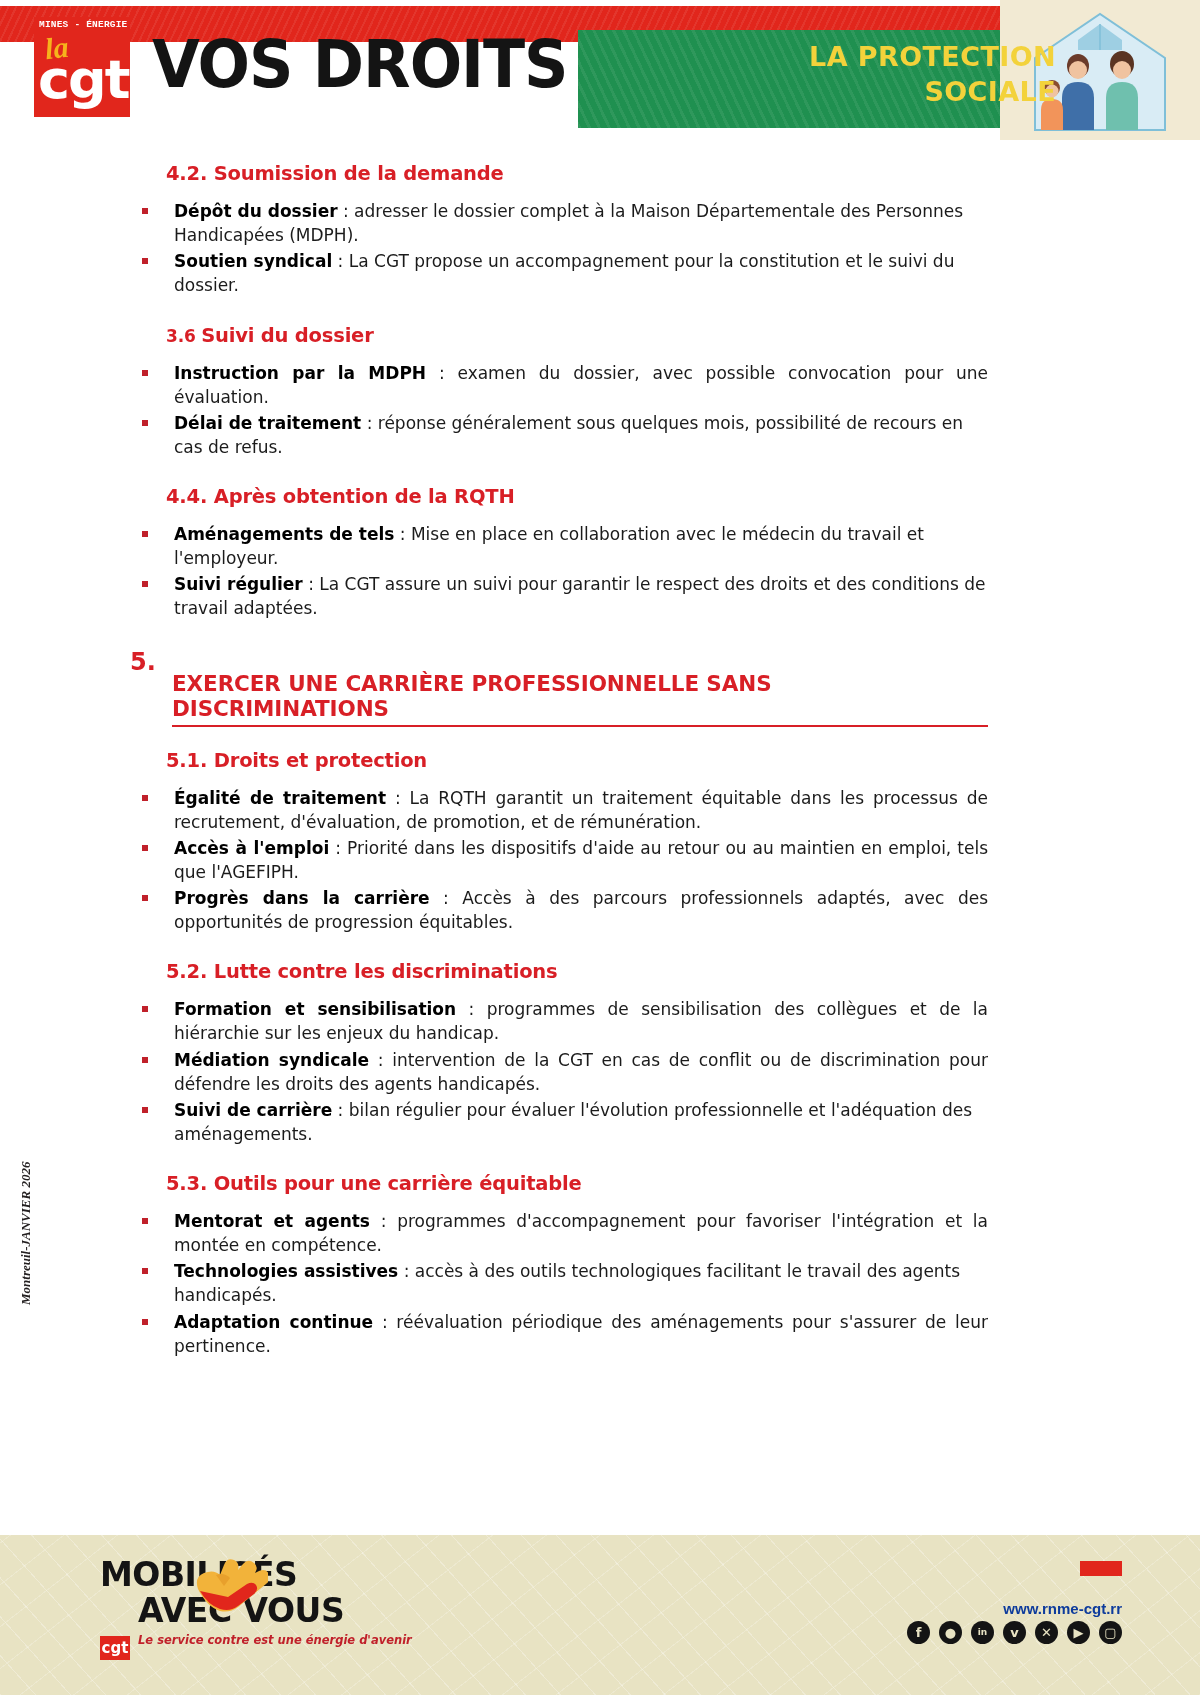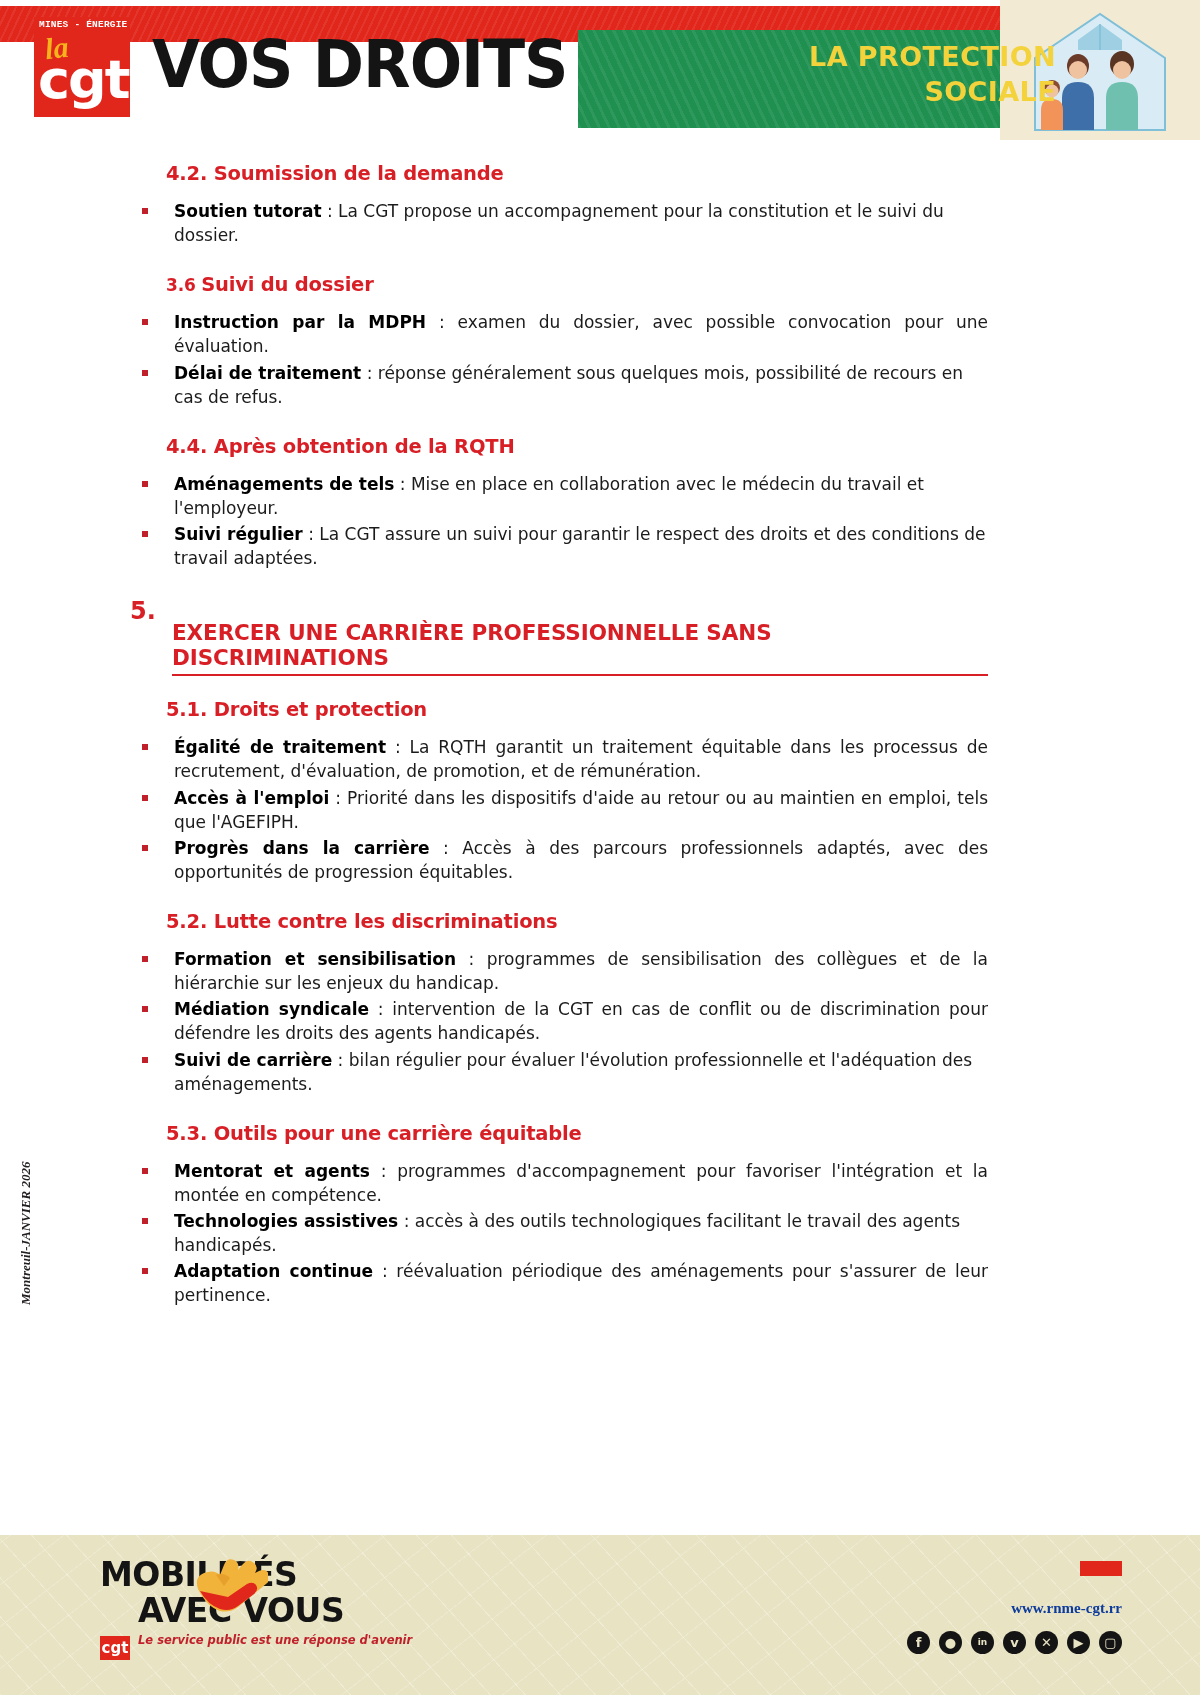--- a/index.html
+++ b/index.html
@@ -189,22 +189,22 @@
     position: absolute; left: 190px; top: 14px;
     width: 78px; height: 70px; z-index: 4;
   }
   .footer-right { position: absolute; right: 78px; top: 26px; text-align: right; z-index: 3; }
   .red-tab {
     width: 42px; height: 15px; background: #e1261c;
     margin-left: auto; margin-bottom: 24px;
   }
   .site-url {
     color: #0d3b9c; font-weight: bold; font-size: 15px;
-    font-family: Liberation Serif, serif;
-    margin-bottom: 14px;
+    font-family: Liberation Sans, sans-serif;
+    margin-bottom: 4px;
   }
   .socials { display: flex; gap: 9px; justify-content: flex-end; }
   .soc {
     width: 23px; height: 23px; border-radius: 50%;
     background: #141414; color: #e8e3c3;
     display: flex; align-items: center; justify-content: center;
     font-size: 13px; font-weight: bold;
     font-family: "DejaVu Sans", sans-serif;
     line-height: 1;
   }
@@ -252,21 +252,22 @@
         <path d="M41 130 L41 110 q0-11 11-11 q11 0 11 11 L63 130 Z" fill="#f2945a"></path>
       </svg>
     </div>
   </div>
 
   <div class="content">
     <div id="sections-1">
         <div class="blk">
           <h3 class="sub"><span>4.2. Soumission de la demande</span></h3>
           <ul class="bullets">
-            <li><b>Soutien tutorat</b><span> : La CGT propose un accompagnement pour la constitution et le suivi du dossier.</span></li>
+            <li><b>Dépôt du dossier</b><span> : adresser le dossier complet à la Maison Départementale des Personnes Handicapées (MDPH).</span></li>
+            <li><b>Soutien syndical</b><span> : La CGT propose un accompagnement pour la constitution et le suivi du dossier.</span></li>
           </ul>
         </div>
         <div class="blk">
           <h3 class="sub"><span class="num-sm">3.6 </span><span>Suivi du dossier</span></h3>
           <ul class="bullets">
             <li class="just"><b>Instruction par la MDPH</b><span> : examen du dossier, avec possible convocation pour une évaluation.</span></li>
             <li><b>Délai de traitement</b><span> : réponse généralement sous quelques mois, possibilité de recours en cas de refus.</span></li>
           </ul>
         </div>
         <div class="blk">
@@ -313,21 +314,21 @@
   </div>
 
   <div class="side-date">Montreuil-JANVIER 2026</div>
 
   <div class="footer">
     <div class="footer-left">
       <div class="mob-1">MOBILISÉS</div>
       <div style="position:relative;">
         <div class="mini-cgt">cgt</div>
         <div class="mob-2">AVEC VOUS</div>
-        <div class="mob-sub">Le service public est une réponse d'avenir</div>
+        <div class="mob-sub">Le service contre est une énergie d'avenir</div>
       </div>
     </div>
 
     <svg class="fist" viewBox="0 0 78 70">
       <path d="M8 40 q-4-12 6-16 q10-4 16 2 l4-10 q3-8 10-5 q6 3 4 10 l5-6 q5-6 11-1 q5 4 1 10 l4-2 q7-3 10 3 q3 6-3 10 L48 58 q-8 6-18 4 Q17 58 8 40 Z" fill="#f2b33a"></path>
       <path d="M10 42 q8 14 20 18 q10 3 18-3 l16-12 q5-4 2-9 q-3-4-9-1 L38 48 Z" fill="#e1261c"></path>
       <path d="M26 26 q8-3 14 3 l-6 8 Z" fill="#e8a02c"></path>
     </svg>
 
     <div class="footer-right">

